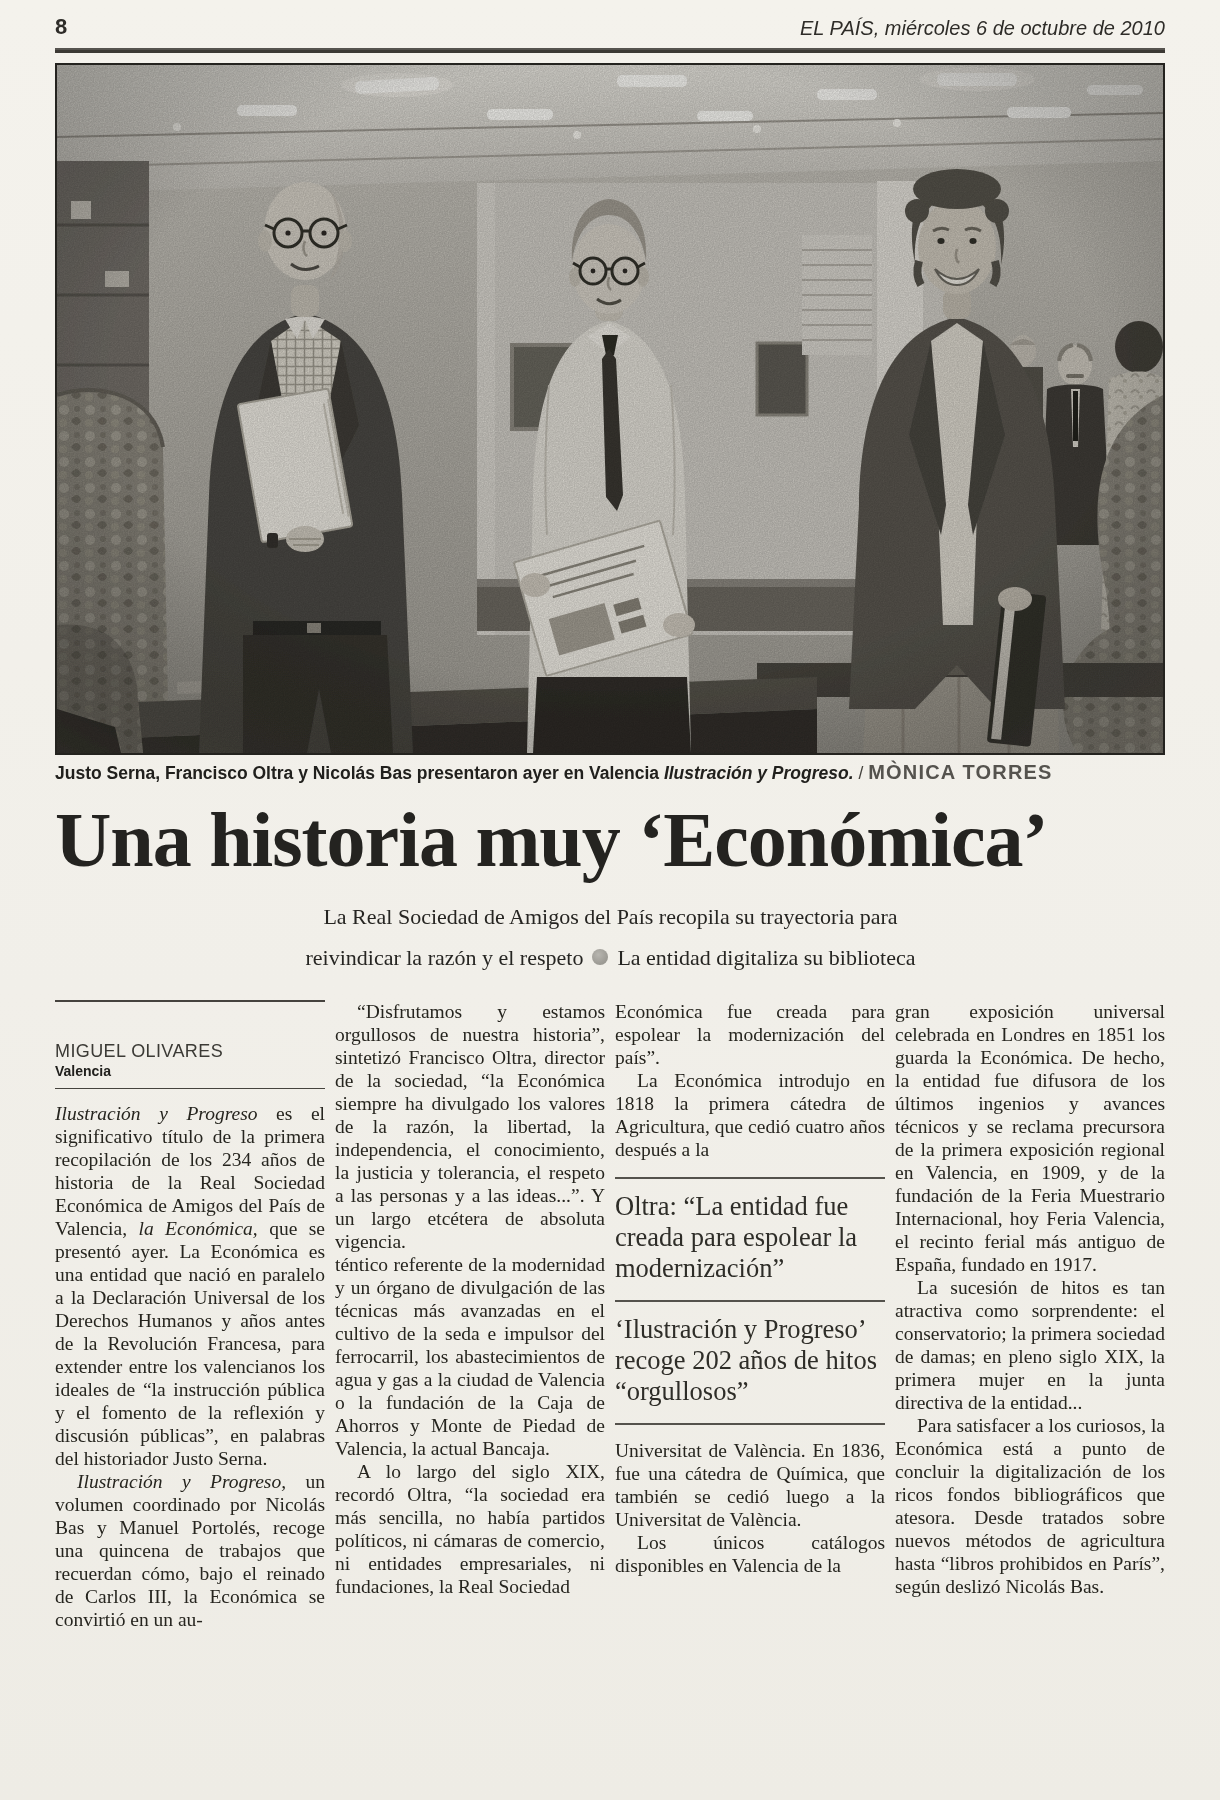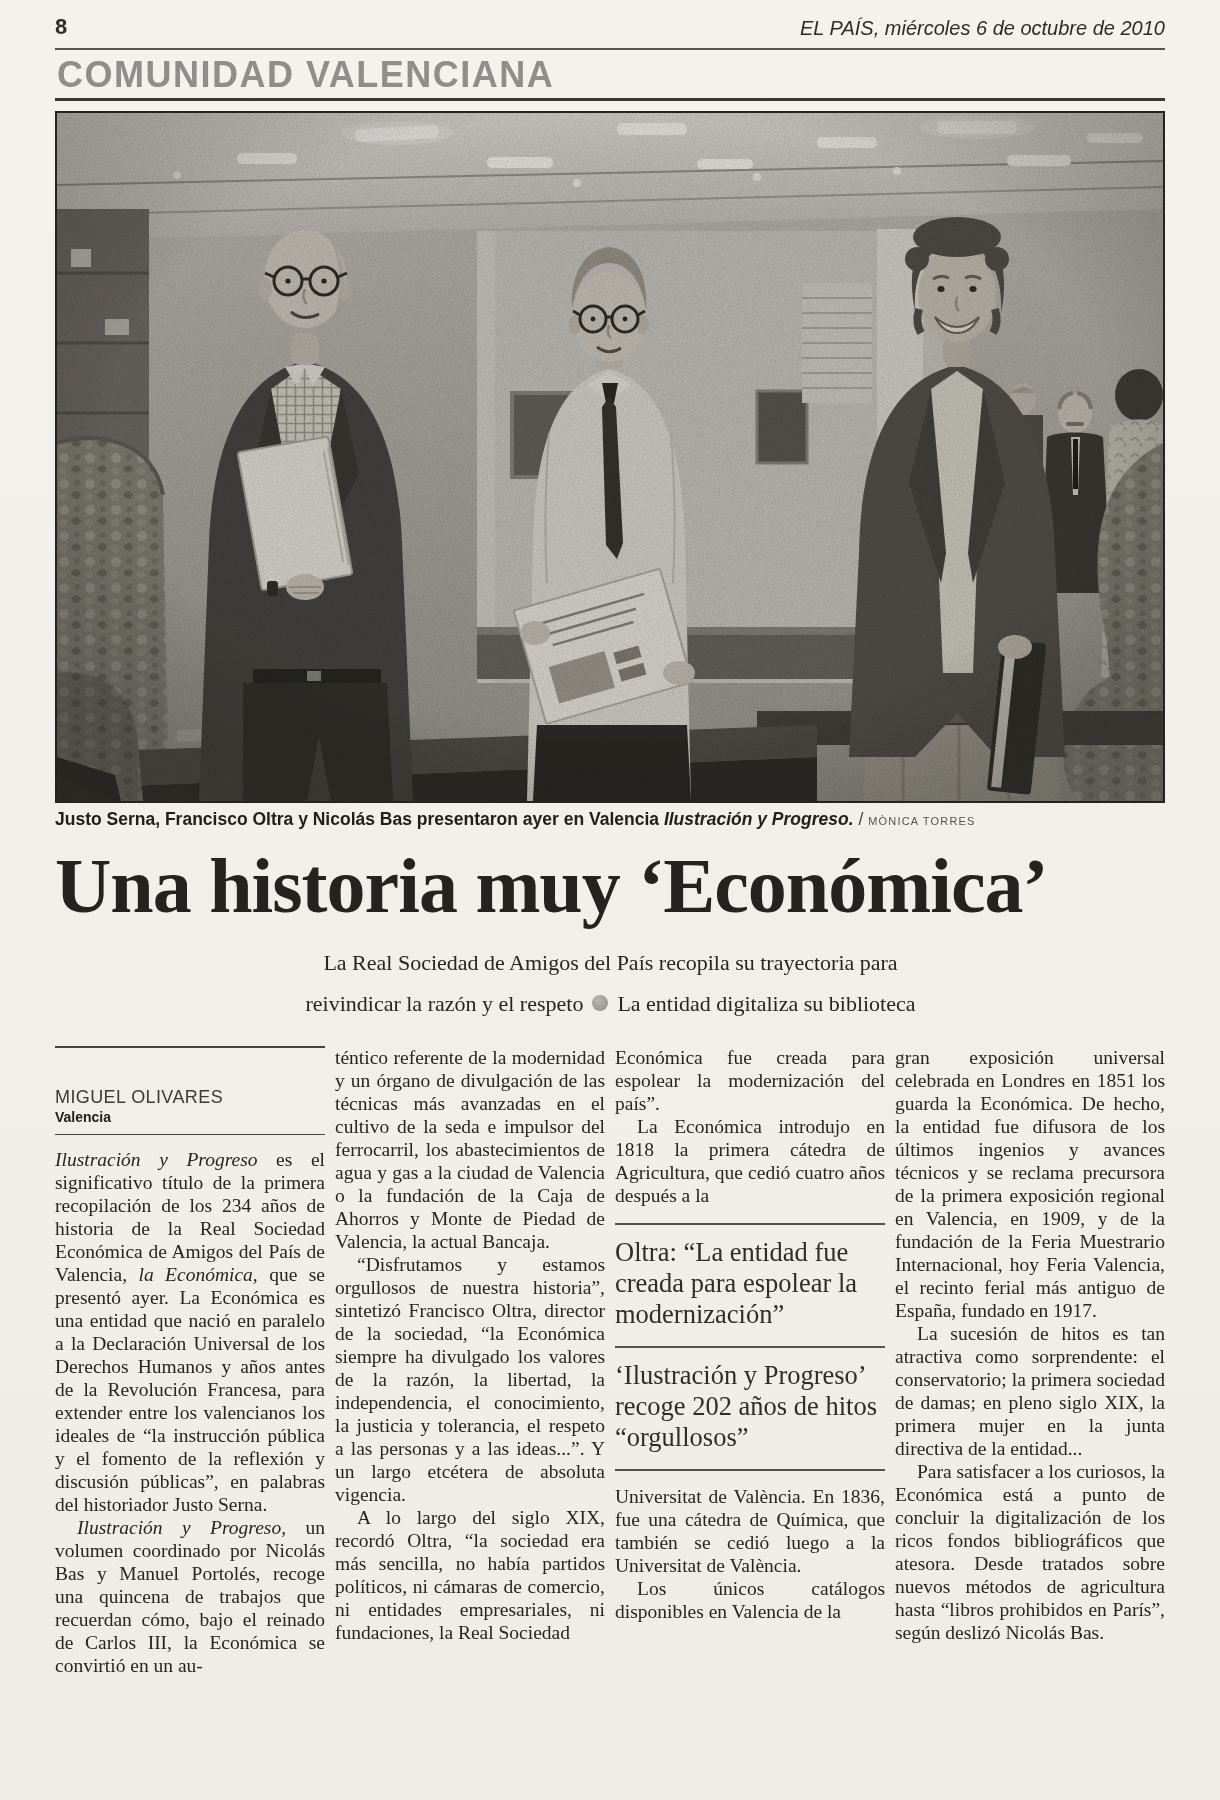--- a/index.html
+++ b/index.html
@@ -18,21 +18,21 @@
   .section-title{font-family:"Liberation Sans", sans-serif;font-weight:bold;
     font-size:36px;line-height:40px;color:#8f8e8b;letter-spacing:1.5px;margin:5px 0 3px 2px;}
   .rule2{height:3px;background:#3b3934;}
   
   figure.photo{margin:10px 0 0 0;border:2px solid #24231f;height:688px;background:#c9c6bf;overflow:hidden;}
   figure.photo svg{display:block;width:100%;height:100%;}
   .caption{margin:6px 0 0 0;font-family:"Liberation Sans", sans-serif;font-size:17.5px;color:#21201d;}
   .cap-b{font-weight:bold;}
   .cap-i{font-weight:bold;font-style:italic;}
   .cap-slash{font-weight:normal;color:#44423d;}
-  .cap-credit{font-weight:normal;font-size:11px;color:#55534e;letter-spacing:1.2px;}
+  .cap-credit{font-weight:bold;font-size:20px;color:#55534e;letter-spacing:1.2px;}
   
   h1.headline{margin:14px 0 0 0;font-size:78px;line-height:84px;font-weight:bold;
     letter-spacing:-1px;color:#242320;font-family:"Liberation Serif", serif;}
   .subhead{margin:14px 0 0 1px;font-size:22px;line-height:41px;font-weight:normal;color:#262522;text-align:center;}
   .bullet{display:inline-block;width:16px;height:16px;border-radius:50%;
     background:radial-gradient(circle at 40% 35%,#b8b6b0,#8e8c86);margin:0 9px;}
   
   .columns{display:flex;gap:10px;margin-top:22px;height:748px;overflow:hidden;}
   .col{width:270px;flex:0 0 270px;overflow:hidden;}
   .byline{border-top:2px solid #45433e;border-bottom:1px solid #45433e;
@@ -49,21 +49,20 @@
 <body>
 
 <div class="sheet">
  <div class="inner">
 
   <header class="topbar">
     <span class="pagenum">8</span>
     <span class="masthead">EL PAÍS, miércoles 6 de octubre de 2010</span>
   </header>
   <div class="rule1"></div>
-  <div class="section-title">COMUNIDAD VALENCIANA</div>
   <div class="rule2"></div>
 
   <figure class="photo">
     <svg viewBox="0 0 1106 688" preserveAspectRatio="none">
       <defs>
         <linearGradient id="wallg" x1="0" y1="0" x2="0" y2="1">
           <stop offset="0" stop-color="#c7c4bc"></stop>
               <stop offset="1" stop-color="#a19e96"></stop>
         </linearGradient>
         <linearGradient id="ceilg" x1="0" y1="0" x2="0" y2="1">
@@ -292,22 +291,22 @@
     <div class="col">
       <div class="byline">
         <div class="byline-name">MIGUEL OLIVARES</div>
         <div class="byline-place">Valencia</div>
       </div>
       <p class="para"><i>Ilustración y Progreso</i><span> es el significativo título de la primera recopilación de los 234 años de historia de la Real Sociedad Económica de Amigos del País de Valencia, </span><i>la Económica,</i><span> que se presentó ayer. La Económica es una entidad que nació en paralelo a la Declaración Universal de los Derechos Humanos y años antes de la Revolución Francesa, para extender entre los valencianos los ideales de “la instrucción pública y el fomento de la reflexión y discusión públicas”, en palabras del historiador Justo Serna.</span></p>
       <p class="para indent"><i>Ilustración y Progreso,</i><span> un volumen coordinado por Nicolás Bas y Manuel Portolés, recoge una quincena de trabajos que recuerdan cómo, bajo el reinado de Carlos III, la Económica se convirtió en un au-</span></p>
     </div>
 
     <div class="col">
+      <p class="para indent">“Disfrutamos y estamos orgullosos de nuestra historia”, sintetizó Francisco Oltra, director de la sociedad, “la Económica siempre ha divulgado los valores de la razón, la libertad, la independencia, el conocimiento, la justicia y tolerancia, el respeto a las personas y a las ideas...”. Y un largo etcétera de absoluta vigencia.</p>
       <p class="para">téntico referente de la modernidad y un órgano de divulgación de las técnicas más avanzadas en el cultivo de la seda e impulsor del ferrocarril, los abastecimientos de agua y gas a la ciudad de Valencia o la fundación de la Caja de Ahorros y Monte de Piedad de Valencia, la actual Bancaja.</p>
-      <p class="para indent">“Disfrutamos y estamos orgullosos de nuestra historia”, sintetizó Francisco Oltra, director de la sociedad, “la Económica siempre ha divulgado los valores de la razón, la libertad, la independencia, el conocimiento, la justicia y tolerancia, el respeto a las personas y a las ideas...”. Y un largo etcétera de absoluta vigencia.</p>
       <p class="para indent">A lo largo del siglo XIX, recordó Oltra, “la sociedad era más sencilla, no había partidos políticos, ni cámaras de comercio, ni entidades empresariales, ni fundaciones, la Real Sociedad</p>
     </div>
 
     <div class="col">
       <p class="para">Económica fue creada para espolear la modernización del país”.</p>
       <p class="para indent">La Económica introdujo en 1818 la primera cátedra de Agricultura, que cedió cuatro años después a la</p>
       <div class="pullquotes">
         <div class="pq">Oltra: “La entidad fue creada para espolear la modernización”</div>
         <div class="pq">‘Ilustración y Progreso’ recoge 202 años de hitos “orgullosos”</div>
       </div>

